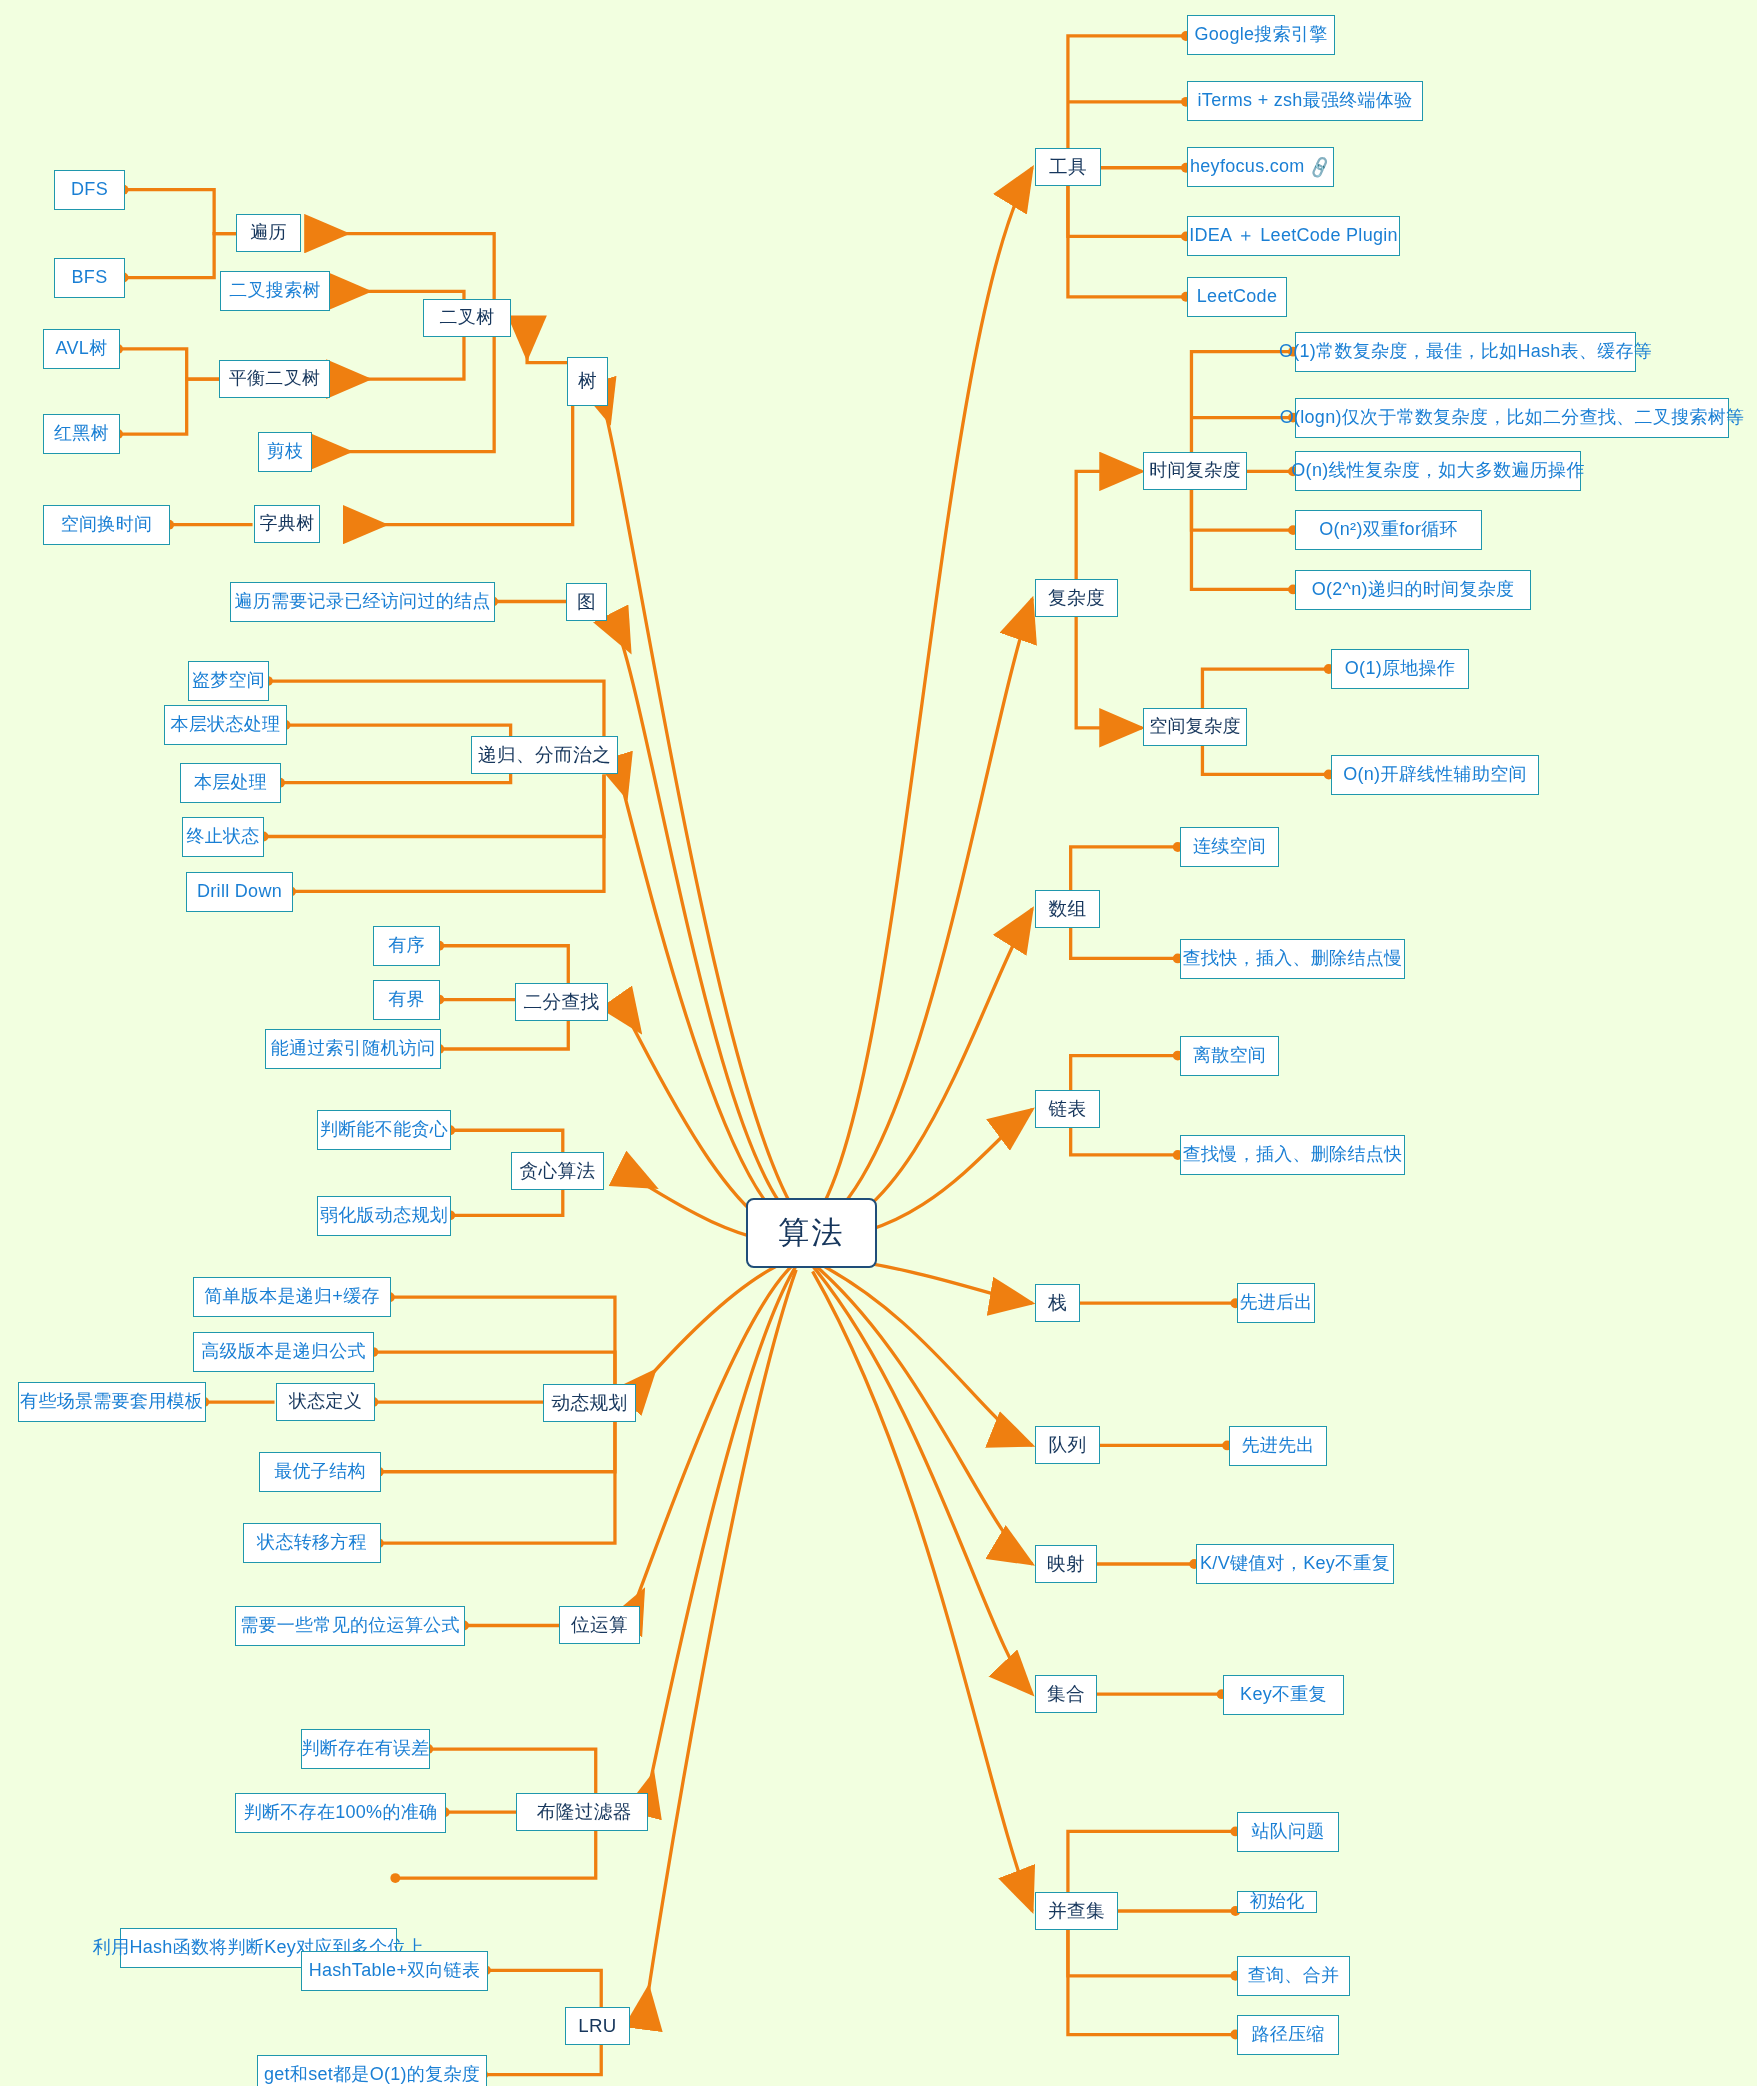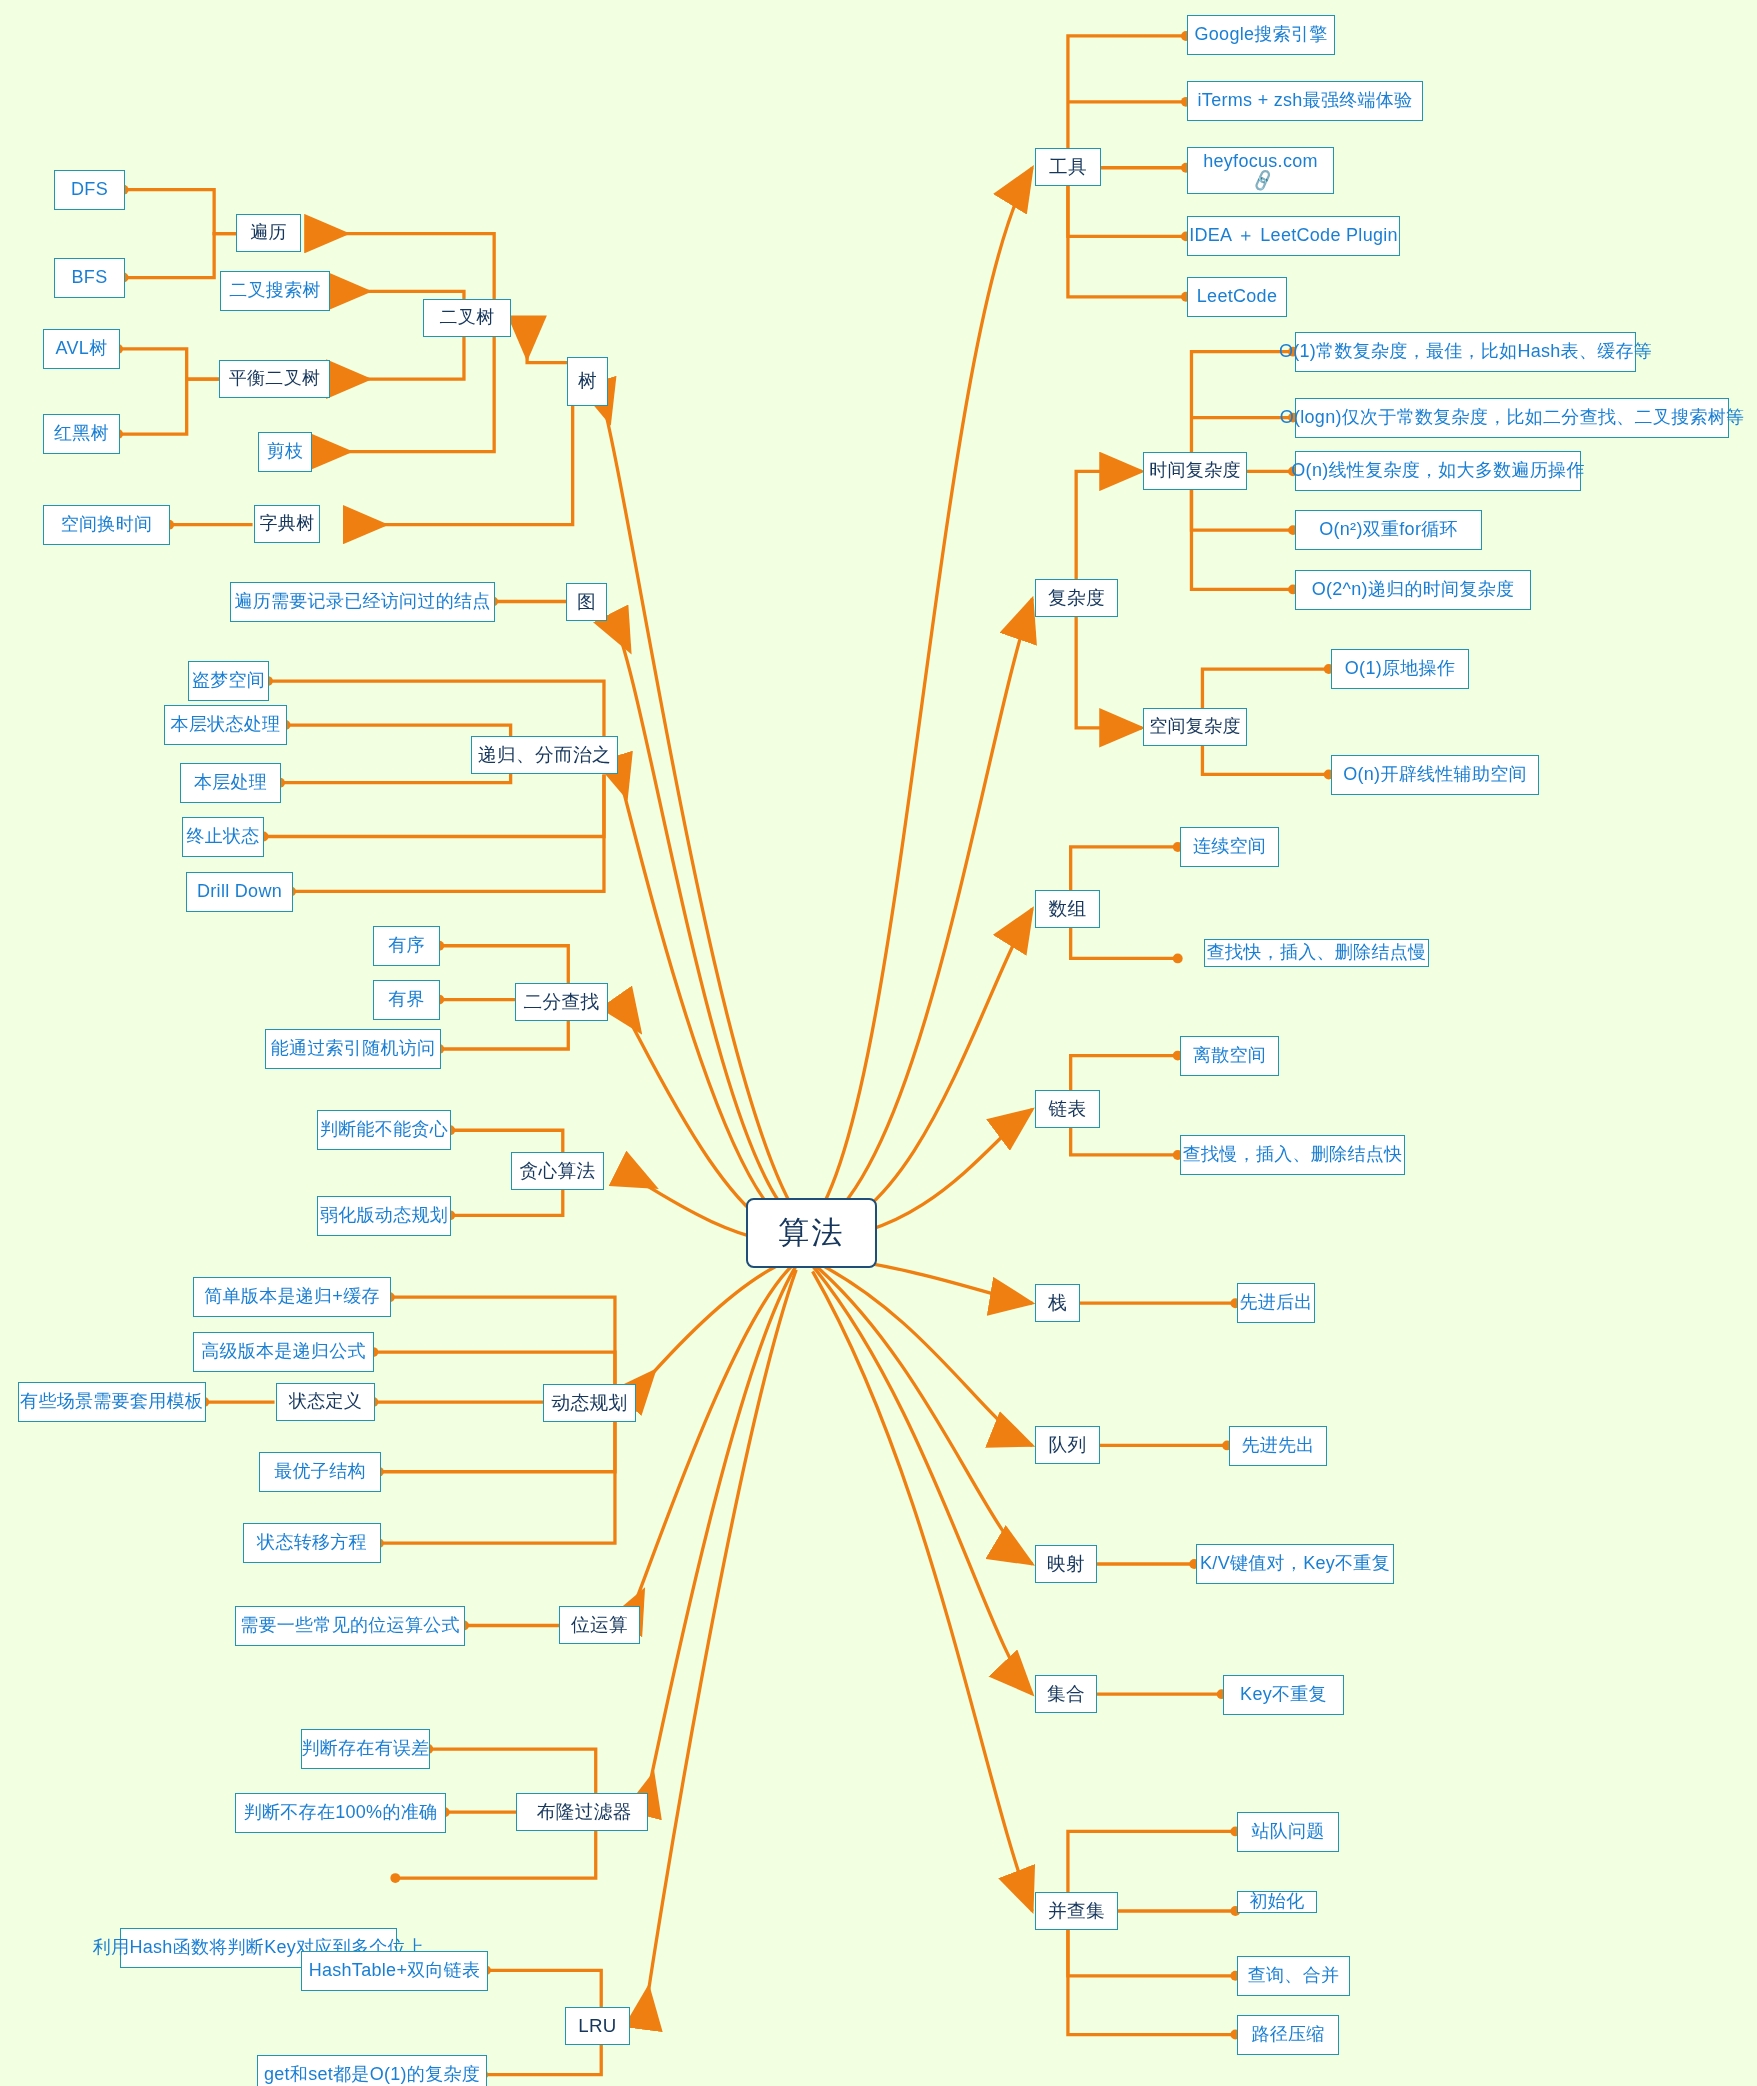--- a/index.html
+++ b/index.html
@@ -221,21 +221,21 @@
 
   <div class="node lvl1" style="left:1035px;top:148px;width:66px;height:38px;">
     <span>工具</span>
   </div>
   <div class="node leaf" style="left:1187px;top:15.4px;width:148px;height:40px;">
     <span>Google搜索引擎</span>
   </div>
   <div class="node leaf" style="left:1187px;top:81px;width:236px;height:40px;">
     <span>iTerms + zsh最强终端体验</span>
   </div>
-  <div class="node leaf" style="left:1187px;top:147px;width:147px;height:47px;flex-direction:column;">
+  <div class="node leaf" style="left:1187px;top:147px;width:147px;height:40px;">
     <span>heyfocus.com</span>
     <span class="linkicon">🔗</span>
   </div>
   <div class="node leaf" style="left:1187px;top:216px;width:213px;height:40px;">
     <span>IDEA ＋ LeetCode Plugin</span>
   </div>
   <div class="node leaf" style="left:1187px;top:277px;width:100px;height:40px;">
     <span>LeetCode</span>
   </div>
 
@@ -269,21 +269,21 @@
   <div class="node leaf" style="left:1331px;top:755px;width:208px;height:40px;">
     <span>O(n)开辟线性辅助空间</span>
   </div>
 
   <div class="node lvl1" style="left:1035px;top:890px;width:65px;height:38px;">
     <span>数组</span>
   </div>
   <div class="node leaf" style="left:1180px;top:827px;width:99px;height:40px;">
     <span>连续空间</span>
   </div>
-  <div class="node leaf" style="left:1180px;top:939px;width:225px;height:28px;margin-left:24px;">
+  <div class="node leaf" style="left:1180px;top:939px;width:225px;height:40px;">
     <span>查找快，插入、删除结点慢</span>
   </div>
 
   <div class="node lvl1" style="left:1035px;top:1090px;width:65px;height:38px;">
     <span>链表</span>
   </div>
   <div class="node leaf" style="left:1180px;top:1036px;width:99px;height:40px;">
     <span>离散空间</span>
   </div>
   <div class="node leaf" style="left:1180px;top:1135px;width:225px;height:40px;">

